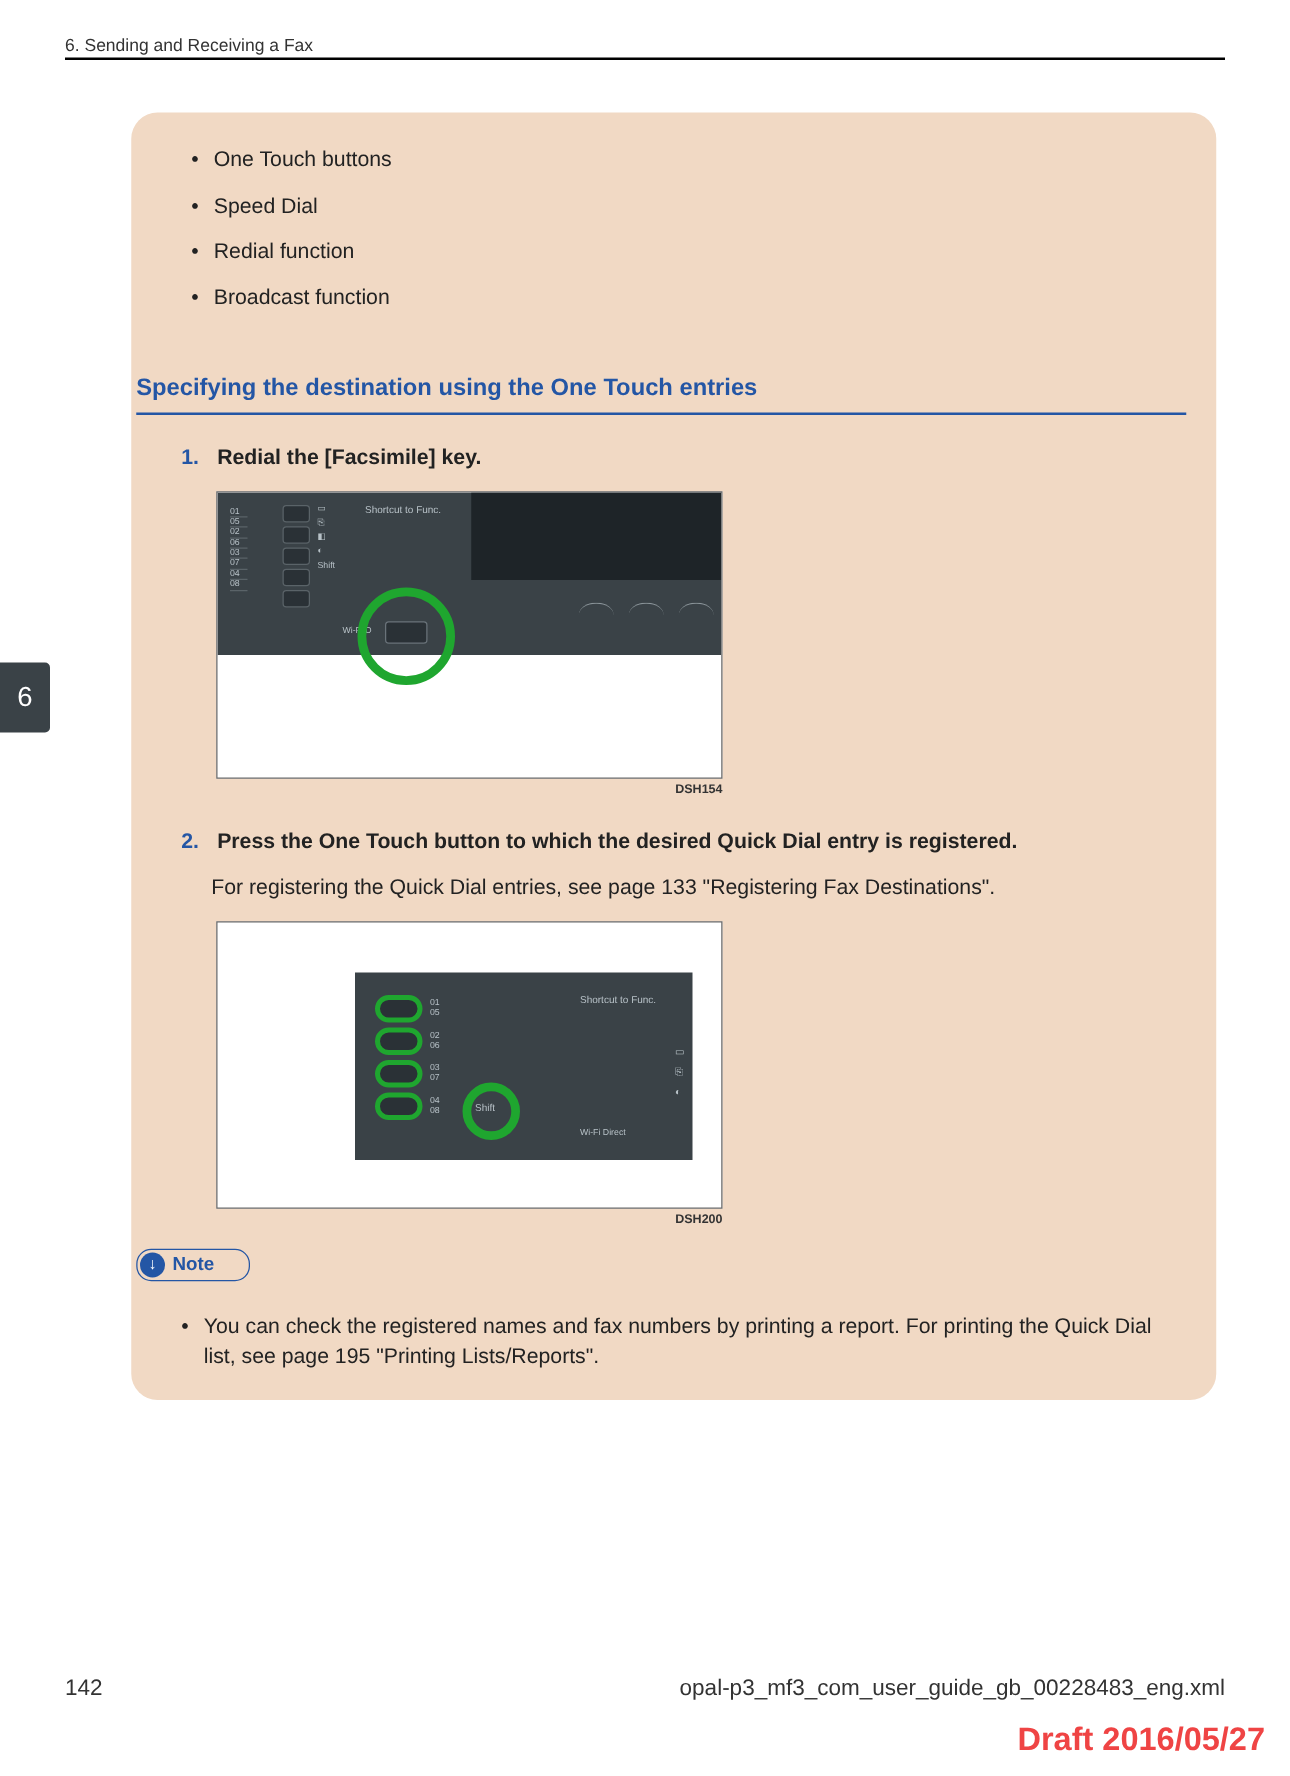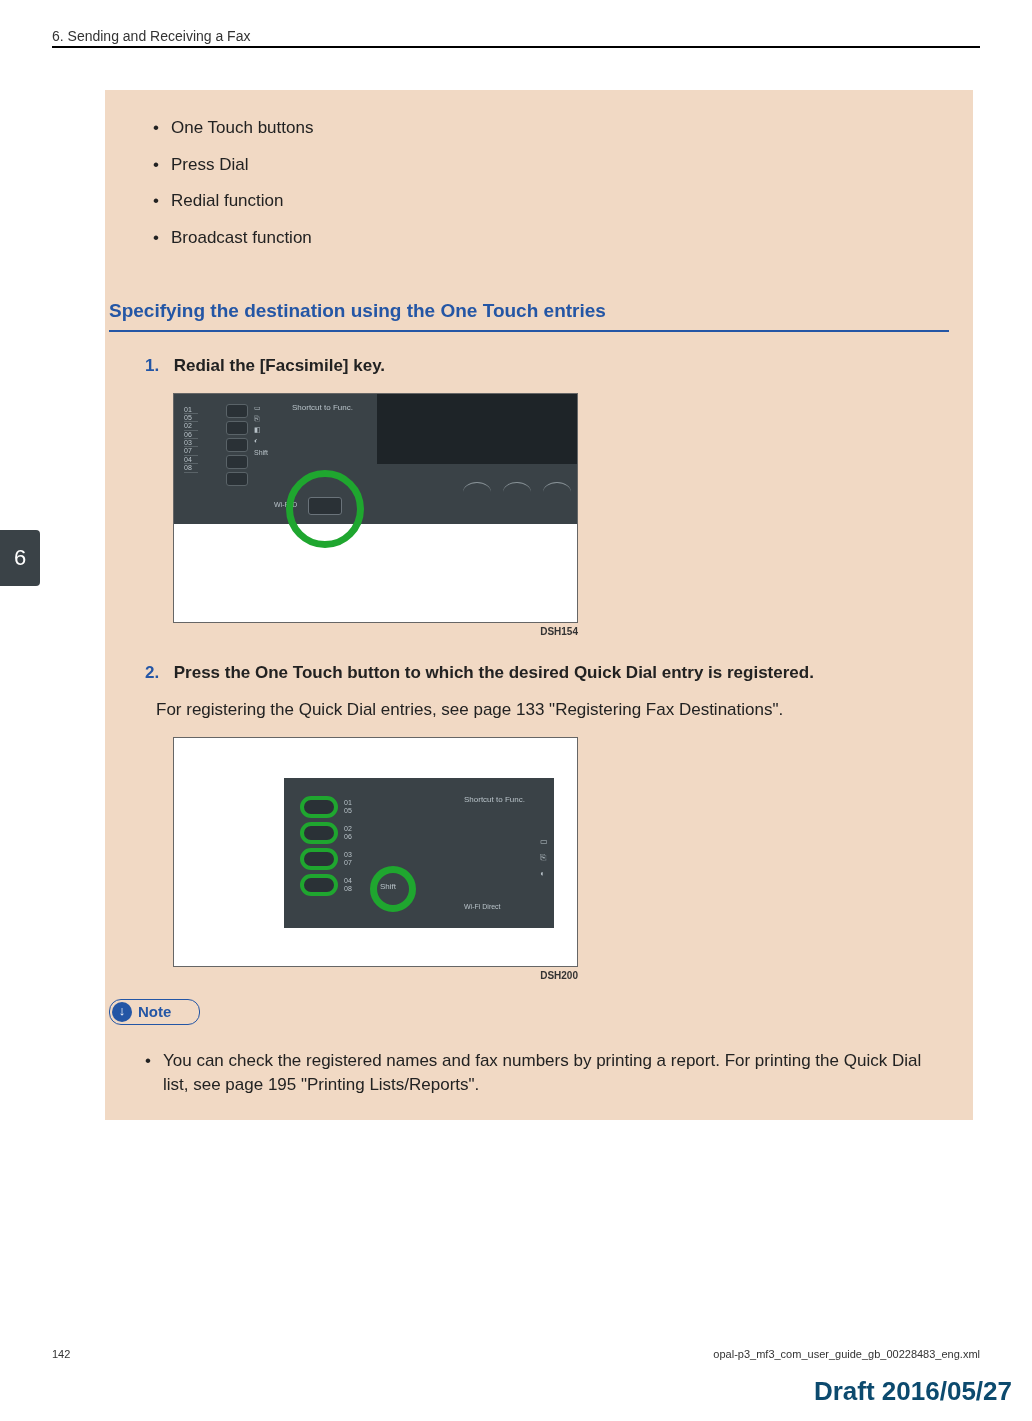--- a/index.html
+++ b/index.html
@@ -23,20 +23,21 @@
     font-size: 14px;
     color: #333;
   }
   .content-box {
     position: absolute;
     top: 90px;
     left: 105px;
     width: 868px;
     background: #f1d9c4;
     padding: 26px 24px 22px 40px;
+    border-radius: 21px;
   }
   .top-list {
     list-style: none;
     margin-left: 8px;
   }
   .top-list li {
     position: relative;
     padding-left: 18px;
     margin-bottom: 12px;
     font-weight: 300;
@@ -63,21 +64,21 @@
     display: inline-block;
     width: 24px;
   }
   .step {
     margin-top: 22px;
   }
   .step-title {
     font-weight: 600;
   }
   .step-body {
-    margin-left: 11px;
+    margin-left: 24px;
     margin-top: 12px;
     font-weight: 300;
   }
   .step-body p { margin-bottom: 12px; }
   .figure-box {
     width: 405px;
     height: 230px;
     background: #fff;
     border: 1px solid #666;
     margin-top: 14px;
@@ -273,48 +274,48 @@
     justify-content: center;
     border-radius: 0 4px 4px 0;
   }
   .footer {
     position: absolute;
     bottom: 58px;
     left: 52px;
     width: 928px;
     display: flex;
     justify-content: space-between;
-    font-size: 11px;
+    font-size: 18px;
     color: #333;
   }
   .draft-mark {
     position: absolute;
     bottom: 10px;
     right: 20px;
-    color: #0c4a6e;
+    color: #ef4444;
     font-size: 26px;
     font-weight: 600;
   }
 </style>
 </head>
 <body>
 
 <div class="header-line">
   <span>6. Sending and Receiving a Fax</span>
 </div>
 
 <div class="chapter-tab">
   <span>6</span>
 </div>
 
 <div class="content-box">
 
   <ul class="top-list">
     <li>One Touch buttons</li>
-    <li>Press Dial</li>
+    <li>Speed Dial</li>
     <li>Redial function</li>
     <li>Broadcast function</li>
   </ul>
 
   <h3 class="section-heading">Specifying the destination using the One Touch entries</h3>
 
   
   <div class="step">
     <div class="step-title">
       <span class="step-num">1.</span>

